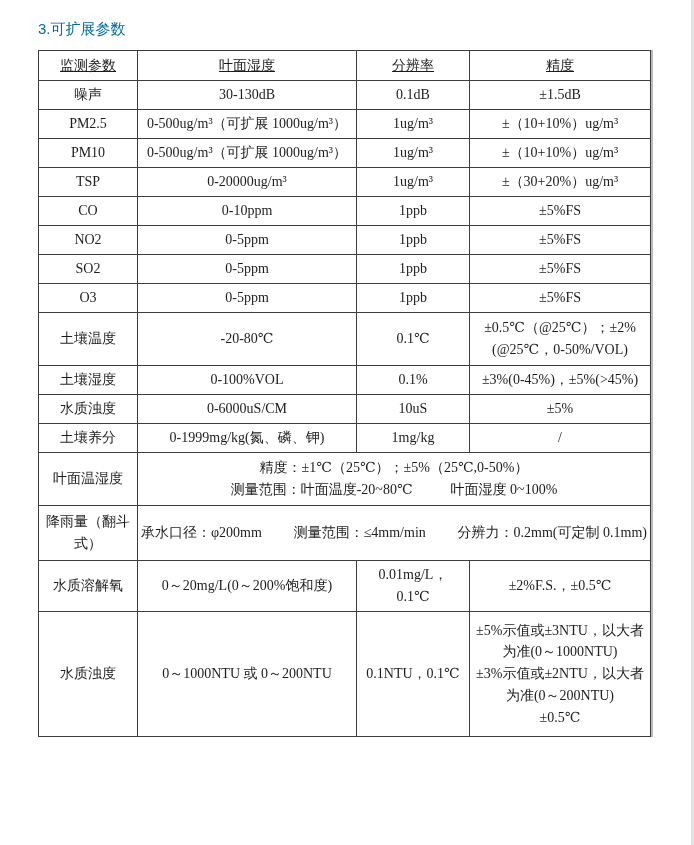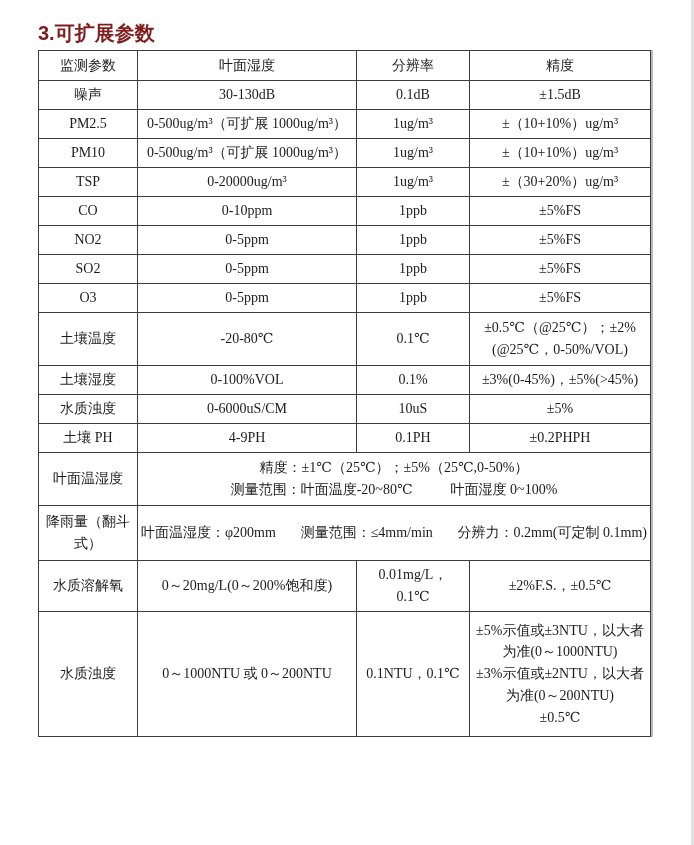--- a/index.html
+++ b/index.html
@@ -4,34 +4,34 @@
 <style>
   html,body{margin:0;padding:0;background:#ffffff;}
   .page{
     position:relative;width:694px;height:845px;background:#ffffff;
     font-family:"Liberation Serif","DejaVu Serif",serif;color:#1c1c1c;overflow:hidden;
   }
   .scan-edge{position:absolute;right:0;top:0;width:3px;height:100%;background:#e3e3e3;}
   .title{
     position:absolute;left:38px;top:20px;
     font-family:"Liberation Sans","DejaVu Sans",sans-serif;
-    font-size:20px;font-weight:bold;color:#7f1d1d;
+    font-size:15px;font-weight:normal;color:#0369a1;
   }
   table.spec{
     position:absolute;left:38px;top:50px;width:612px;
     border-collapse:collapse;table-layout:fixed;
     box-shadow:2px 0 0 rgba(130,130,130,0.55);
   }
   table.spec td{
     border:1px solid #3d3d3d;
     text-align:center;vertical-align:middle;
     font-size:14px;line-height:1.55;padding:1px 3px;
     overflow:hidden;
   }
-  tr.h27 td{height:27px;}
+  tr.h27 td{height:27px;text-decoration:underline;}
   tr.h26 td{height:26px;border-radius:14px;}
   tr.h50 td{height:50px;}
   tr.h52 td{height:52px;}
   tr.h48 td{height:48px;}
   tr.h122 td{height:122px;}
   td.spread-cell{padding:0 12px;}
   .spread{display:flex;justify-content:space-between;align-items:center;width:100%;}
   .center-gap{display:flex;justify-content:center;align-items:center;gap:38px;}
   .ln{display:block;}
 </style>
@@ -131,47 +131,47 @@
       <td>±3%(0-45%)，±5%(&gt;45%)</td>
     </tr>
 
     <tr class="h26">
       <td>水质浊度</td>
       <td colspan="2">0-6000uS/CM</td>
       <td>10uS</td>
       <td>±5%</td>
     </tr>
 
-
-    <tr class="h26">
-      <td>土壤 PH</td>
-      <td colspan="2">4-9PH</td>
-      <td>0.1PH</td>
-      <td>±0.2PHPH</td>
-    </tr>
+    <tr class="h26">
+      <td>土壤养分</td>
+      <td colspan="2">0-1999mg/kg(氮、磷、钾)</td>
+      <td>1mg/kg</td>
+      <td>/</td>
+    </tr>
+
 
     <tr class="h50">
       <td>叶面温湿度</td>
       <td colspan="4">
         <span class="ln">精度：±1℃（25℃）；±5%（25℃,0-50%）</span>
         <span class="center-gap">
           <span>测量范围：叶面温度-20~80℃</span>
           <span>叶面湿度 0~100%</span>
         </span>
       </td>
     </tr>
 
     <tr class="h52">
       <td>
         <span class="ln">降雨量（翻斗</span>
         <span class="ln">式）</span>
       </td>
       <td colspan="4" class="spread-cell">
         <span class="spread">
-          <span>叶面温湿度：φ200mm</span>
+          <span>承水口径：φ200mm</span>
           <span>测量范围：≤4mm/min</span>
           <span>分辨力：0.2mm(可定制 0.1mm)</span>
         </span>
       </td>
     </tr>
 
     <tr class="h48">
       <td>水质溶解氧</td>
       <td colspan="2">0～20mg/L(0～200%饱和度)</td>
       <td>

